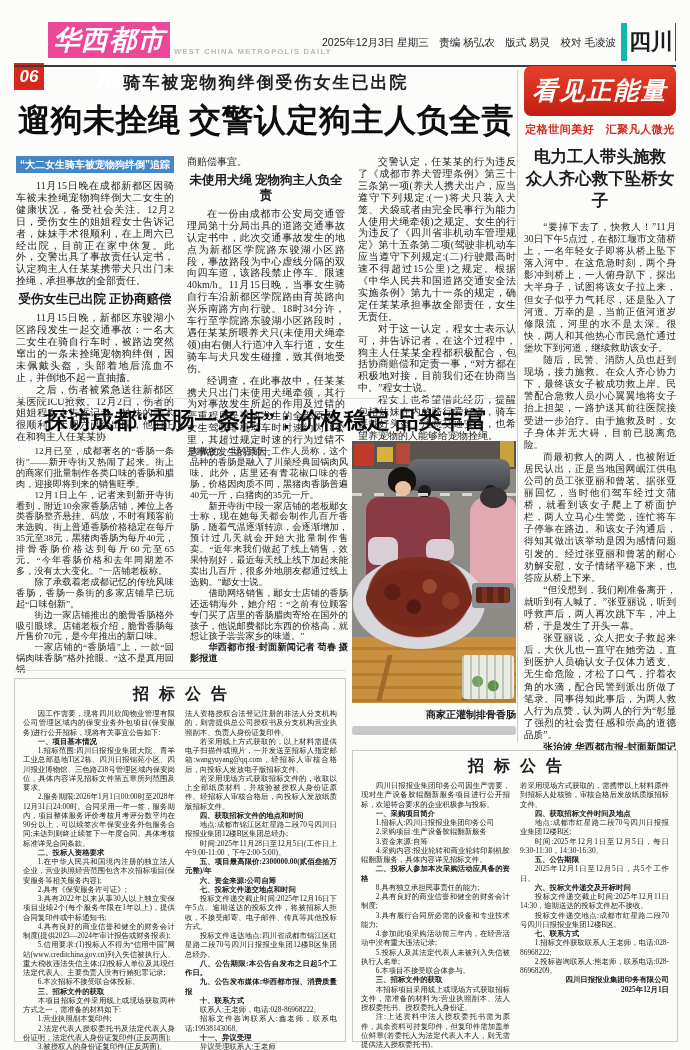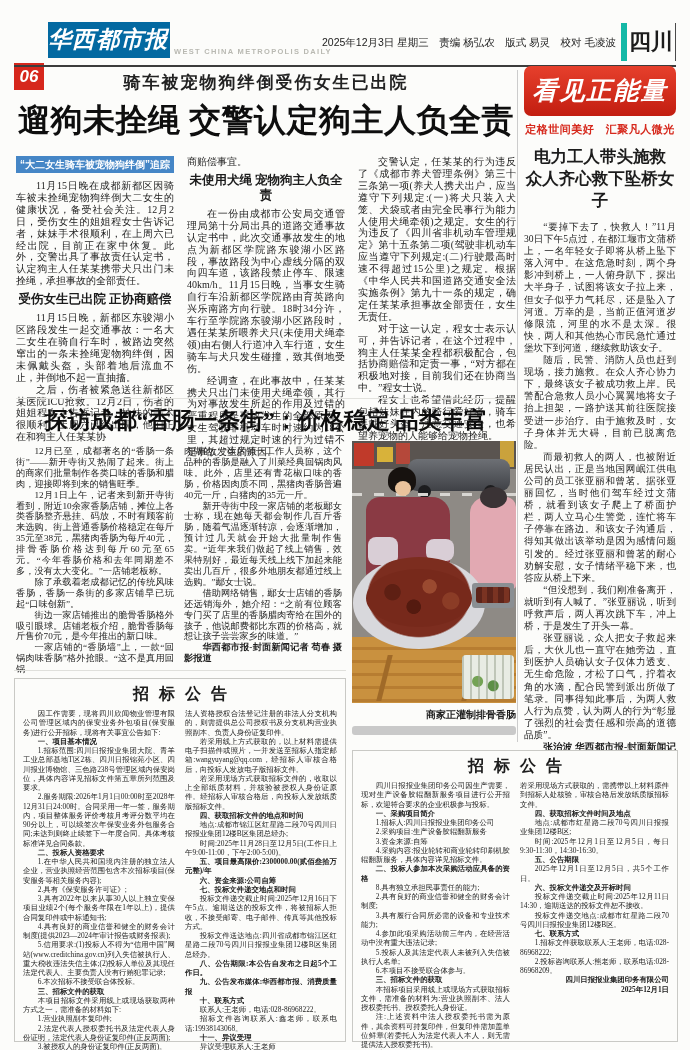--- a/index.html
+++ b/index.html
@@ -3,22 +3,22 @@
 <meta charset="utf-8">
 <style>
   html,body{margin:0;padding:0;background:#e9e9e6;}
   .page{position:relative;width:690px;height:1050px;margin:0 auto;background:#fcfcfa;
         font-family:"Liberation Serif","DejaVu Serif",serif;color:#1c1c1c;overflow:hidden;}
 
   
   .hdr{position:absolute;left:14px;top:20px;width:662px;height:44px;}
   .pageno{position:absolute;left:0;top:7px;width:30px;height:27px;background:#d6271c;color:#fff;
           font:italic 700 17px/27px "Liberation Sans",sans-serif;text-align:center;margin-top:36px;}
-  .masthead{position:absolute;left:34px;top:2px;width:122px;height:36px;background:#0369a1;color:#fff;
-            text-align:left;font-style:italic;font-weight:900;font-size:23px;line-height:36px;letter-spacing:1px;}
+  .masthead{position:absolute;left:34px;top:2px;width:122px;height:36px;background:#ec4899;color:#fff;
+            text-align:center;font-style:italic;font-weight:900;font-size:27px;line-height:36px;letter-spacing:1px;}
   .mh-en{position:absolute;left:160px;top:27px;color:#b9b9b2;font-family:"Liberation Sans",sans-serif;
          font-weight:700;font-size:7.5px;letter-spacing:1.3px;}
   .dateline{position:absolute;right:60px;top:16px;font-family:"Liberation Sans",sans-serif;font-size:10.5px;color:#222;}
   .region{position:absolute;right:0;top:3px;width:48px;height:38px;border-left:6px solid #14b8a6;border-right:1px solid #4a4a4a;
           text-align:center;font-weight:700;font-size:22px;line-height:38px;}
   .hdr-rule{position:absolute;left:14px;top:65px;width:662px;height:2px;background:#3c3c3c;}
 
   
   .it{margin:0;}
   .s-p{text-indent:2em;text-align:justify;}
@@ -45,21 +45,21 @@
   .plogo{height:50px;background:linear-gradient(#e6402c,#c21d10);border-radius:7px;color:#fff;text-align:center;
          font-style:italic;font-weight:900;font-size:25px;line-height:50px;letter-spacing:2px;}
   .pslogan{color:#d6281c;font-weight:700;text-align:center;font-size:11px;margin:6px 0 9px;
            font-family:"Liberation Sans",sans-serif;letter-spacing:0.5px;}
   .phead{font-size:16.5px;font-weight:900;text-align:center;line-height:22px;margin-bottom:9px;}
   .pbody{font-size:9.6px;line-height:12.1px;}
 
   
   .saus{position:absolute;left:16px;top:398px;width:500px;border-top:1px solid #e2e2de;padding-top:6px;}
   .saus-head{font-size:23px;font-weight:900;text-align:center;color:#0e0e0e;}
-  .saus-cols{display:flex;gap:10px;margin-top:10px;}
+  .saus-cols{display:flex;gap:16px;margin-top:10px;}
   .saus-col{width:158px;font-size:9.2px;line-height:10.9px;}
   .photo{position:absolute;left:352px;top:441px;width:164px;height:262px;background:#8e8a85;overflow:hidden;}
   .photo div{position:absolute;}
   .ph-shops{left:0;top:0;width:164px;height:28px;background:#5a5450;}
   .ph-sign1{left:2px;top:2px;width:20px;height:23px;background:#c03a2a;}
   .ph-sign2{left:25px;top:6px;width:16px;height:15px;background:#d8b23a;}
   .ph-sign3{left:44px;top:2px;width:14px;height:21px;background:#b5483a;}
   .ph-sign4{left:148px;top:0;width:14px;height:26px;background:#caa23c;}
   .ph-dash{left:0;top:52px;width:164px;height:3px;
            background:repeating-linear-gradient(90deg,#d8d6d2 0 10px,transparent 10px 22px);}

